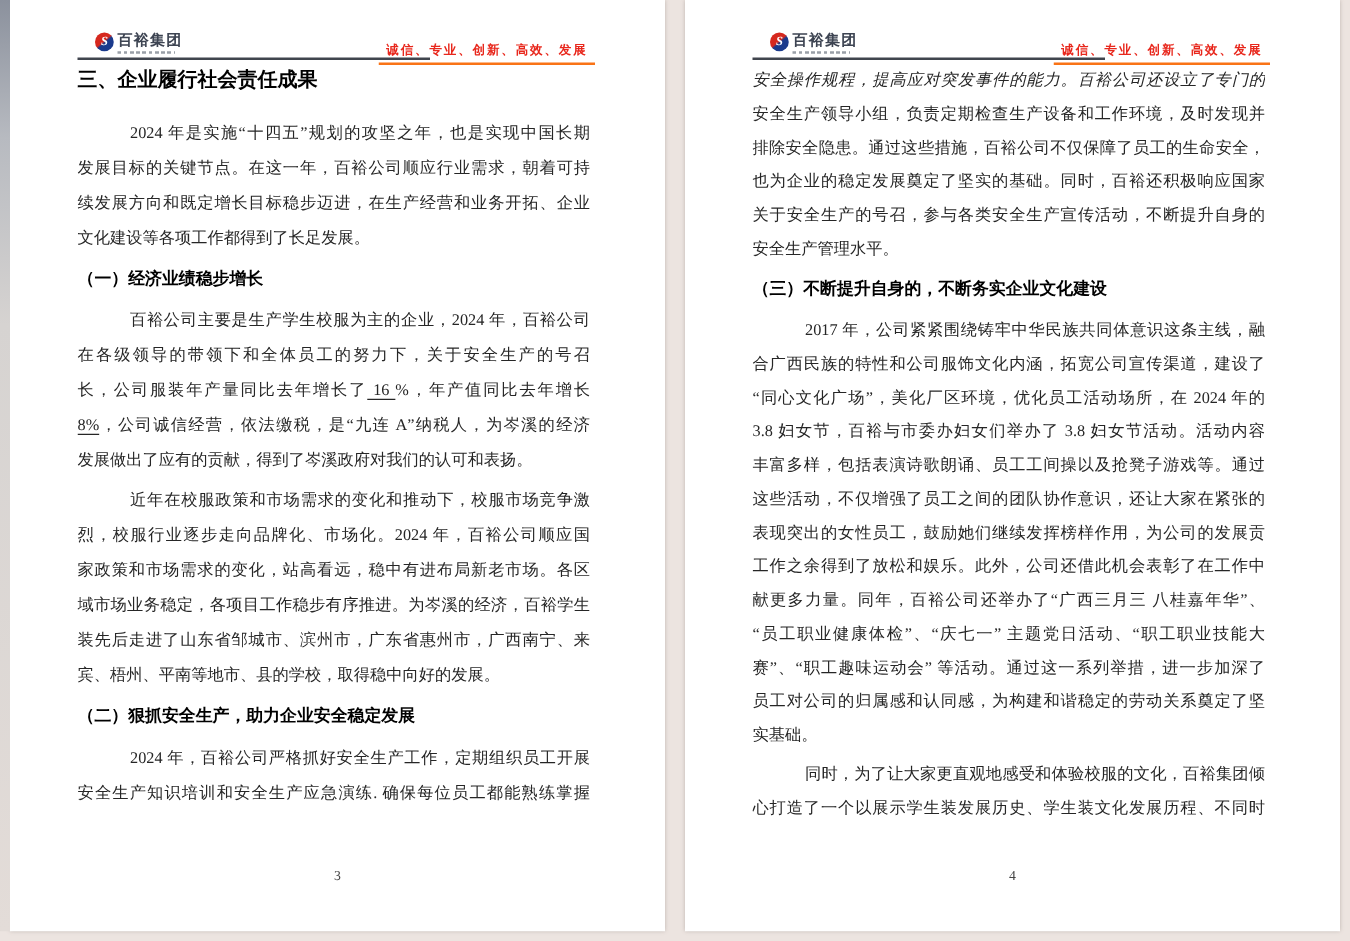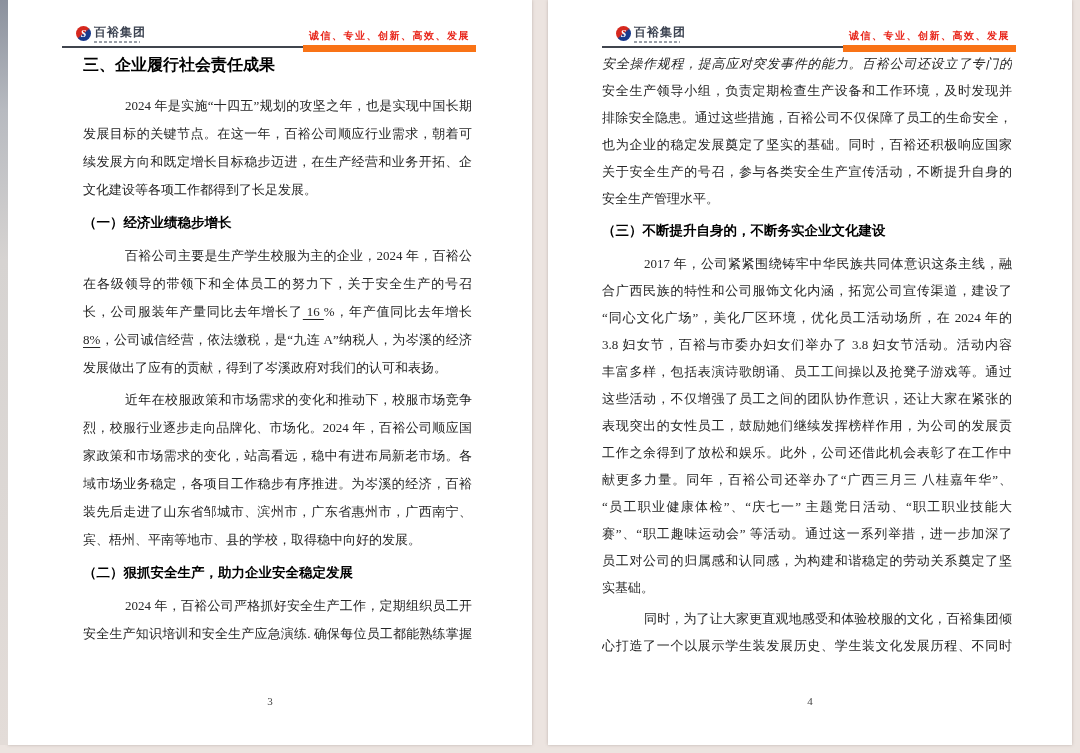--- a/index.html
+++ b/index.html
@@ -30,28 +30,28 @@
     background:linear-gradient(140deg,#d6281e 46%,#1a3a8c 54%);
     color:#fff;font:italic bold 10px/15px "Liberation Serif",serif;
     text-align:center;display:inline-block;flex:0 0 auto;
   }
   .logo-text-wrap{display:inline-block;}
   .logo-text{display:block;font:bold 12px/13px "Liberation Sans","DejaVu Sans",sans-serif;color:#3d4452;letter-spacing:1px;}
   .logo-sub{display:block;height:2px;width:46px;margin-top:2px;
     background:repeating-linear-gradient(to right,#9aa0a8 0 3px,transparent 3px 5px);}
   .slogan{
     position:absolute;right:-4px;bottom:-4px;padding:0 6px 2px;
-    border-bottom:7px solid #f97316;color:#e8271c;
+    border-bottom:2px solid #f97316;color:#e8271c;
     font:bold 10px/14px "Liberation Sans","DejaVu Sans",sans-serif;letter-spacing:1.5px;
     white-space:nowrap;
   }
 
   
   .content{position:absolute;left:54px;right:60px;color:#262626;font-size:13px;}
-  .page-left .content{top:52px;margin-left:21px;}
+  .page-left .content{top:52px;}
   .page-right .content{top:50px;}
   .doc-title{font:bold 16px/26px "Liberation Sans","DejaVu Sans",sans-serif;color:#000;margin:0 0 14px;}
   .doc-heading{font:bold 13.5px/22px "Liberation Sans","DejaVu Sans",sans-serif;color:#000;margin:8px 0;}
   .para{margin:0;}
   .para + .para{margin-top:4px;}
   .line{
     height:28px;line-height:28px;
     text-align:justify;text-align-last:justify;
     overflow:hidden;white-space:normal;
   }

